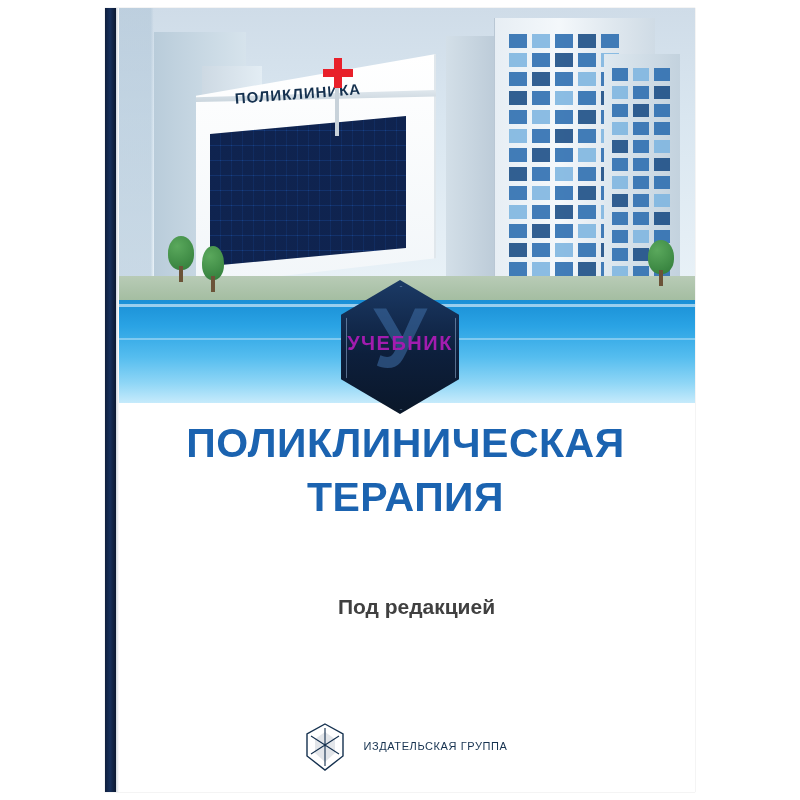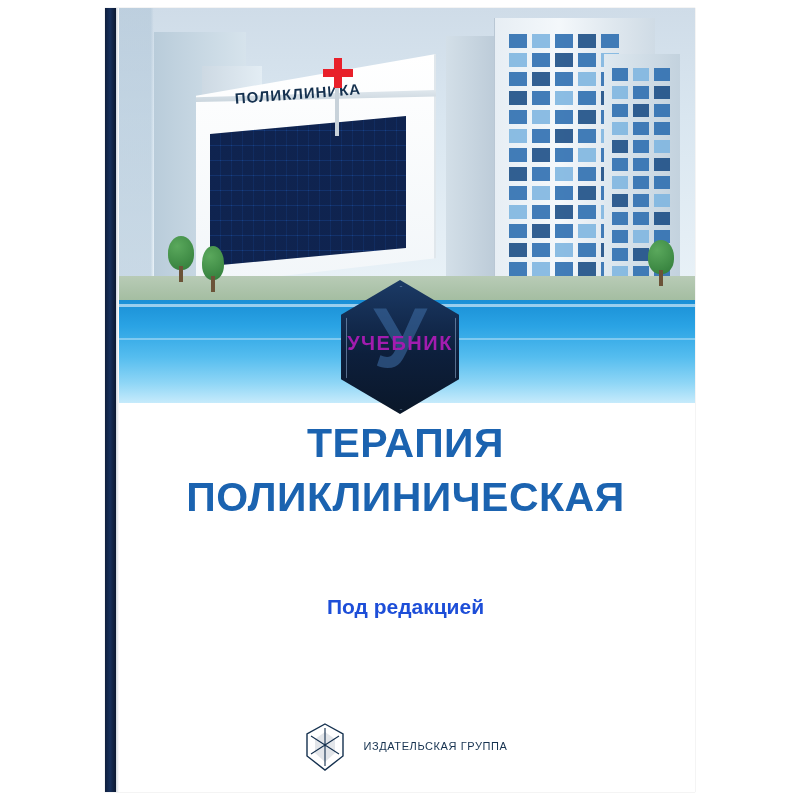--- a/index.html
+++ b/index.html
@@ -294,25 +294,25 @@
   }
   .title-main {
     color: #1b63b0;
     font-size: 41px;
     font-weight: 700;
     letter-spacing: 0.5px;
     line-height: 1.32;
   }
   .editors {
     position: absolute;
-    left: 11px;
+    left: 22px;
     top: 582px;
     width: 579px;
     text-align: center;
-    color: #1d4ed8;
+    color: #404040;
     font-size: 21px;
     font-weight: 700;
     line-height: 1.58;
   }
 
   
   .publisher {
     position: absolute;
     left: 11px;
     top: 714px;
@@ -519,22 +519,22 @@
     </div>
 
     <div class="badge">
       <div class="hex"></div>
       <div class="hex-inner"></div>
       <div class="hex-u">У</div>
       <div class="hex-label">УЧЕБНИК</div>
     </div>
 
     <div class="titlewrap">
+      <div class="title-main">ПОЛИКЛИНИЧЕСКАЯ</div>
       <div class="title-main">ТЕРАПИЯ</div>
-      <div class="title-main">ПОЛИКЛИНИЧЕСКАЯ</div>
     </div>
 
     <div class="editors">
       <div>Под редакцией</div>
     </div>
 
     <div class="publisher">
       <div class="pub-mark">
         <svg viewBox="0 0 44 50" width="44" height="50" aria-hidden="true">
           <polygon points="22,2 40,12 40,34 22,48 4,34 4,12" fill="none" stroke="#15314f" stroke-width="1.4"></polygon>

